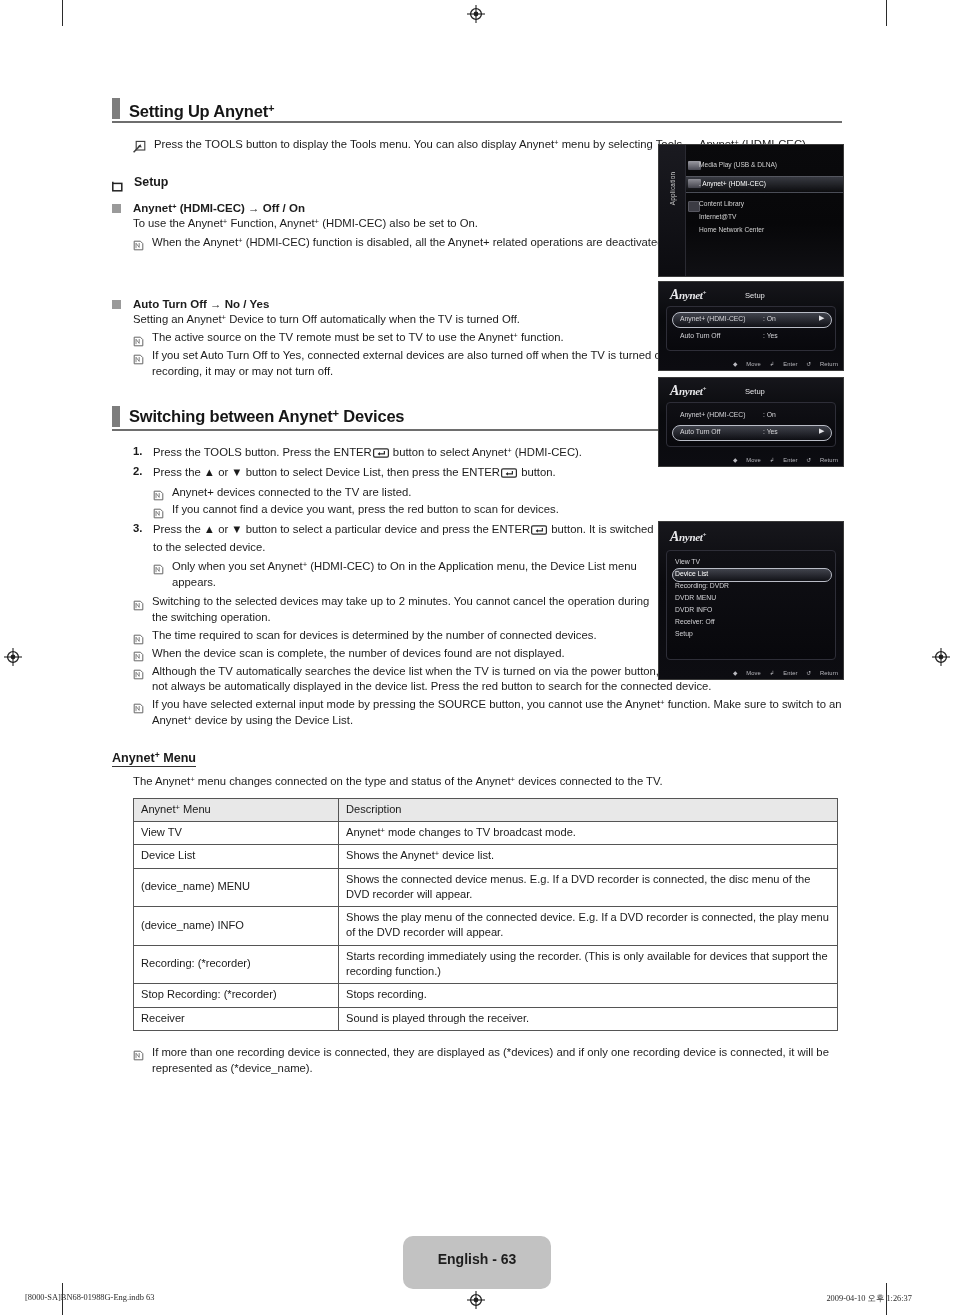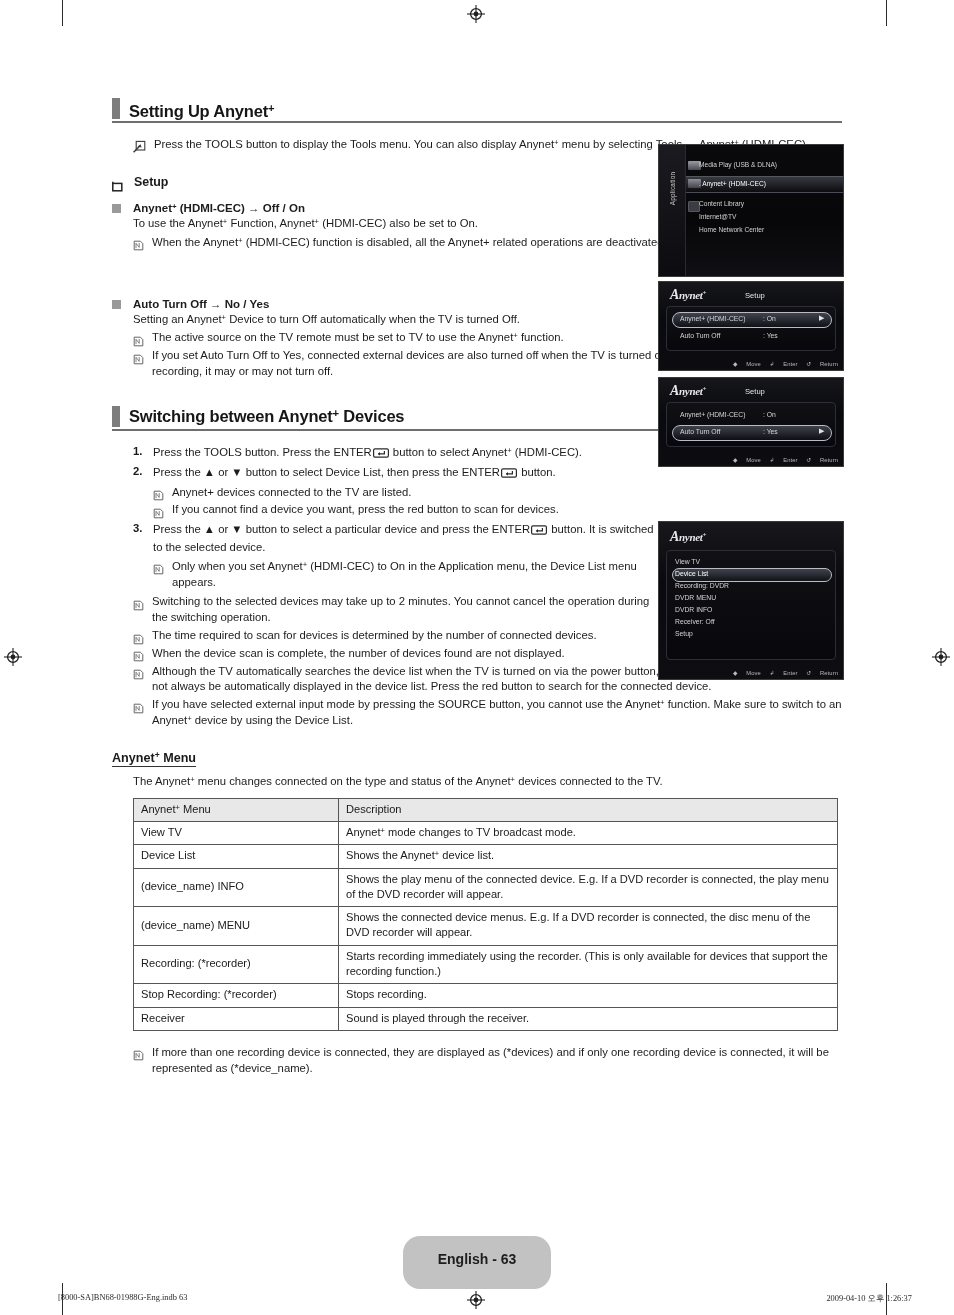--- a/index.html
+++ b/index.html
@@ -293,33 +293,33 @@
     color: #d4d4d8;
     white-space: nowrap;
   }
 
   
   .page-badge {
     position: absolute;
     left: 403px; top: 1236px;
     width: 148px; height: 53px;
     background: #c2c2c2;
-    border-radius: 17px;
+    border-radius: 10px;
   }
   .page-badge span {
     position: absolute;
     left: 0; right: 0; top: 15px;
     text-align: center;
     font-size: 14px;
     font-weight: bold;
     color: #1d1d1d;
   }
   .foot-left {
     position: absolute;
-    left: 58px; top: 1293px;
+    left: 25px; top: 1293px;
     font-family: "Liberation Serif", serif;
     font-size: 8.4px;
     color: #2a2a2a;
     white-space: nowrap;
   }
   .foot-right {
     position: absolute;
     right: 42px; top: 1293px;
     font-family: "Liberation Serif", serif;
     font-size: 8.4px;
@@ -566,26 +566,26 @@
     <tbody>
       <tr>
         <td><b>View TV</b></td>
         <td><span>Anynet</span><sup class="plus">+</sup><span> mode changes to TV broadcast mode.</span></td>
       </tr>
       <tr>
         <td><b>Device List</b></td>
         <td><span>Shows the Anynet</span><sup class="plus">+</sup><span> device list.</span></td>
       </tr>
       <tr>
+        <td><span>(device_name) </span><b>MENU</b></td>
+        <td>Shows the connected device menus. E.g. If a DVD recorder is connected, the disc menu of the DVD recorder will appear.</td>
+      </tr>
+      <tr>
         <td><span>(device_name) </span><b>INFO</b></td>
         <td>Shows the play menu of the connected device. E.g. If a DVD recorder is connected, the play menu of the DVD recorder will appear.</td>
-      </tr>
-      <tr>
-        <td><span>(device_name) </span><b>MENU</b></td>
-        <td>Shows the connected device menus. E.g. If a DVD recorder is connected, the disc menu of the DVD recorder will appear.</td>
       </tr>
       <tr>
         <td><b>Recording:</b><span> (*recorder)</span></td>
         <td>Starts recording immediately using the recorder. (This is only available for devices that support the recording function.)</td>
       </tr>
       <tr>
         <td><b>Stop Recording</b><span>: (*recorder)</span></td>
         <td>Stops recording.</td>
       </tr>
       <tr>

